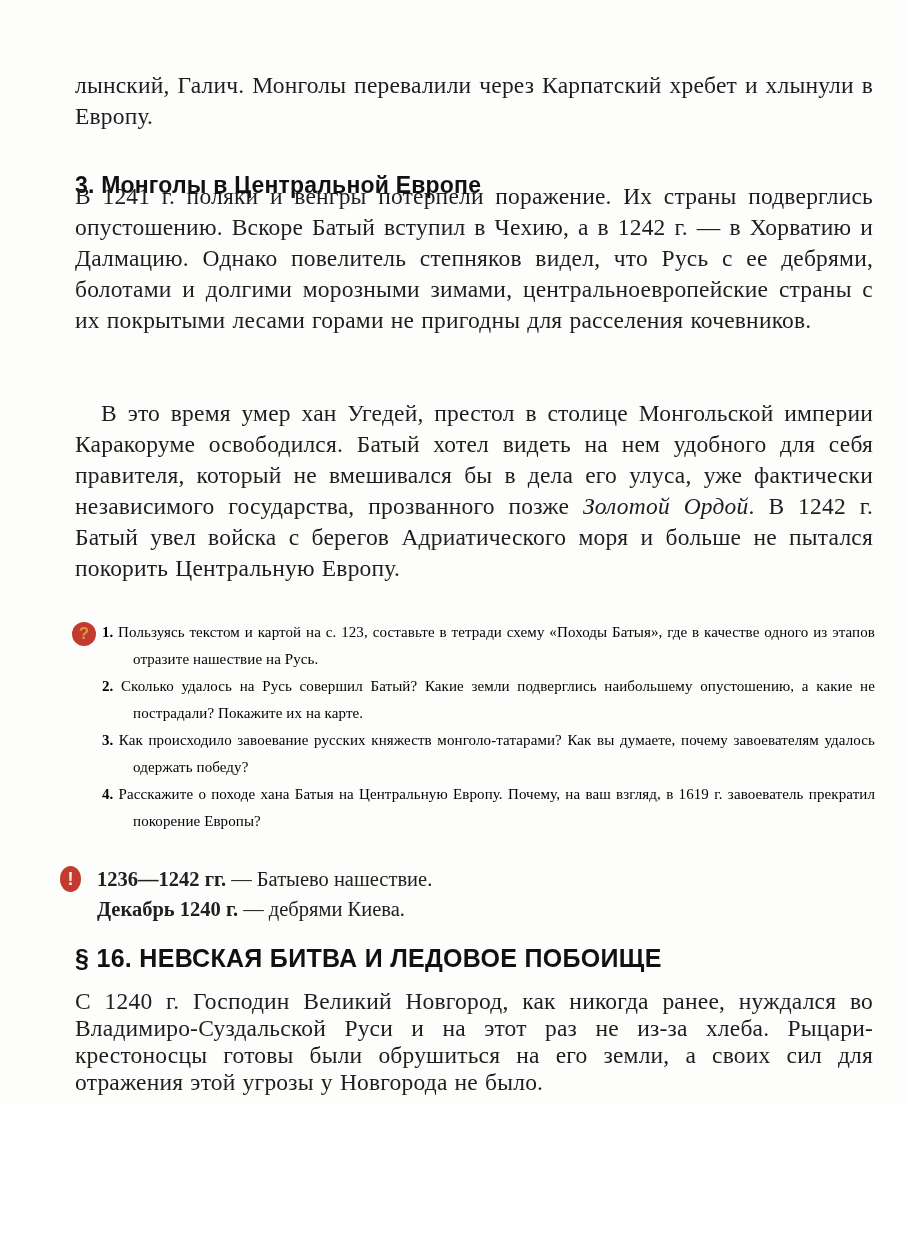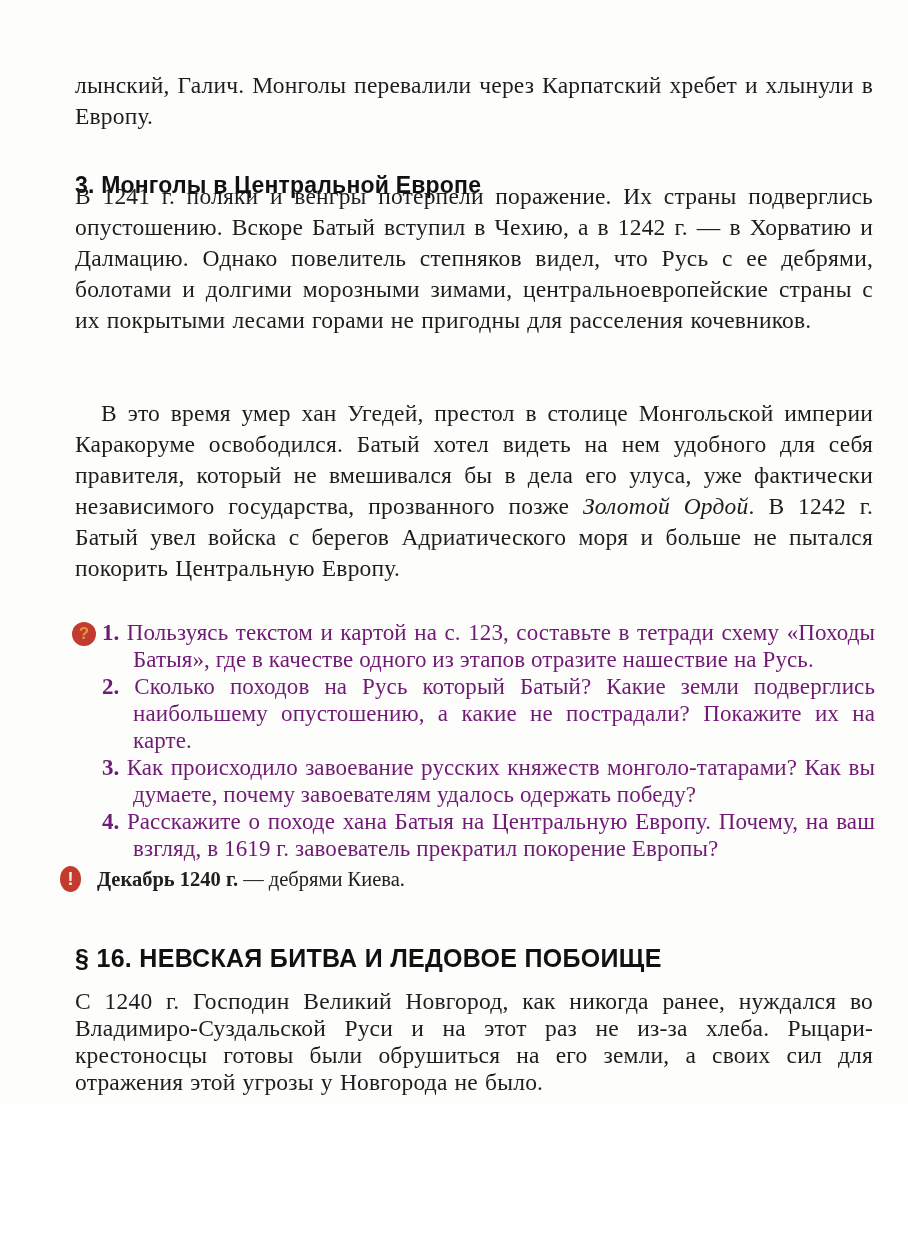--- a/index.html
+++ b/index.html
@@ -61,26 +61,26 @@
     font-size: 17px; line-height: 24px;
   }
   .e-badge {
     top: 2px;
     width: 21px; height: 26px;
     color: #f6eedb;
     font-size: 18px; line-height: 26px;
   }
   .q-list { list-style: none; margin-left: 30px; width: 773px; }
   .q-list li {
-    font-size: 23px;
+    font-size: 15px;
     line-height: 27px;
     text-align: justify;
     text-indent: -31px;
     padding-left: 31px;
-    color: #701a75;
+    color: #000000;
     letter-spacing: 0.1px;
   }
   .q-list li b { letter-spacing: 0; }
   .dates-block { left: 60px; top: 864px; width: 815px; }
   .date-lines { margin-left: 37px; }
   .date-line {
     font-size: 20.5px;
     line-height: 30px;
     color: #202020;
   }
@@ -103,29 +103,30 @@
   <h3 class="abs sub-heading" style="top:140px;margin-top:32px;">3. Монголы в Центральной Европе</h3>
 
   <p class="abs body-text" style="top:181px;">В 1241 г. поляки и венгры потерпели поражение. Их страны подверглись опустошению. Вскоре Батый вступил в Чехию, а в 1242 г. — в Хорватию и Далмацию. Однако повелитель степняков видел, что Русь с ее дебрями, болотами и долгими морозными зимами, центральноевропейские страны с их покрытыми лесами горами не пригодны для расселения кочевников.</p>
 
   <p class="abs body-text indent" style="top:398px;"><span>В это время умер хан Угедей, престол в столице Монгольской империи Каракоруме освободился. Батый хотел видеть на нем удобного для себя правителя, который не вмешивался бы в дела его улуса, уже фактически независимого государства, прозванного позже </span><i>Золотой Ордой</i><span>. В 1242 г. Батый увел войска с берегов Адриатического моря и больше не пытался покорить Центральную Европу.</span></p>
 
   <div class="abs questions-block">
     <span class="badge q-badge">?</span>
     <ol class="q-list">
       <li><b>1.</b> <span>Пользуясь текстом и картой на с. 123, составьте в тетради схему «Походы Батыя», где в качестве одного из этапов отразите нашествие на Русь.</span></li>
-      <li><b>2.</b> <span>Сколько походов на Русь который Батый? Какие земли подверглись наибольшему опустошению, а какие не пострадали? Покажите их на карте.</span></li>
+      <li><b>2.</b> <span>Сколько удалось на Русь совершил Батый? Какие земли подверглись наибольшему опустошению, а какие не пострадали? Покажите их на карте.</span></li>
       <li><b>3.</b> <span>Как происходило завоевание русских княжеств монголо-татарами? Как вы думаете, почему завоевателям удалось одержать победу?</span></li>
       <li><b>4.</b> <span>Расскажите о походе хана Батыя на Центральную Европу. Почему, на ваш взгляд, в 1619 г. завоеватель прекратил покорение Европы?</span></li>
     </ol>
   </div>
 
   <div class="abs dates-block">
     <span class="badge e-badge">!</span>
     <div class="date-lines">
+      <div class="date-line"><b>1236—1242 гг.</b><span> — Батыево нашествие.</span></div>
       <div class="date-line"><b>Декабрь 1240 г.</b><span> — дебрями Киева.</span></div>
     </div>
   </div>
 
   <h2 class="abs para-heading" style="top:944px;">§ 16. НЕВСКАЯ БИТВА И ЛЕДОВОЕ ПОБОИЩЕ</h2>
 
   <p class="abs body-text" style="top:988px; line-height:27px;">С 1240 г. Господин Великий Новгород, как никогда ранее, нуждался во Владимиро-Суздальской Руси и на этот раз не из-за хлеба. Рыцари-крестоносцы готовы были обрушиться на его земли, а своих сил для отражения этой угрозы у Новгорода не было.</p>
 
   <div class="abs page-number">126</div>
 

